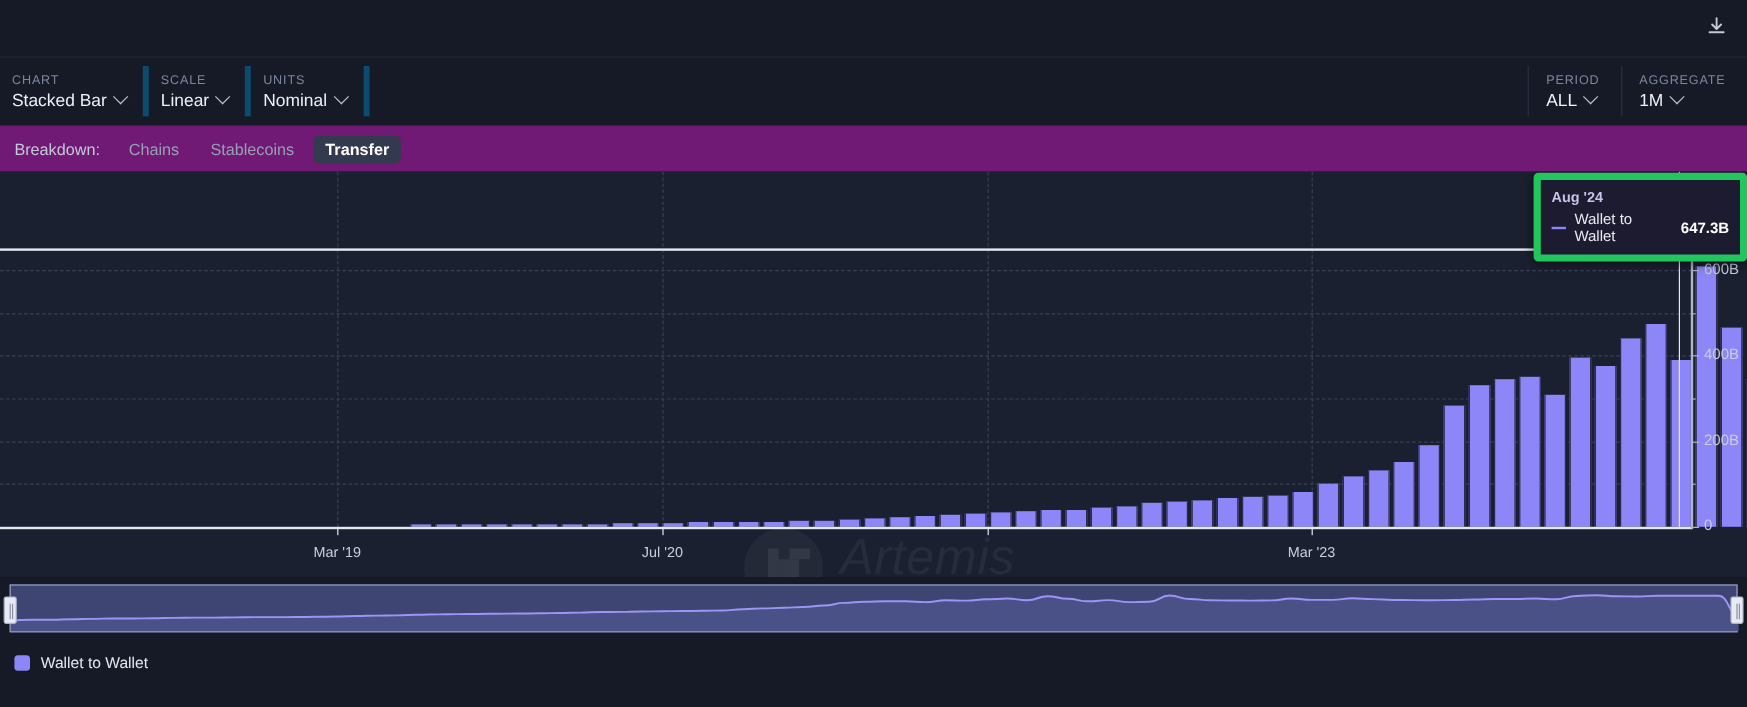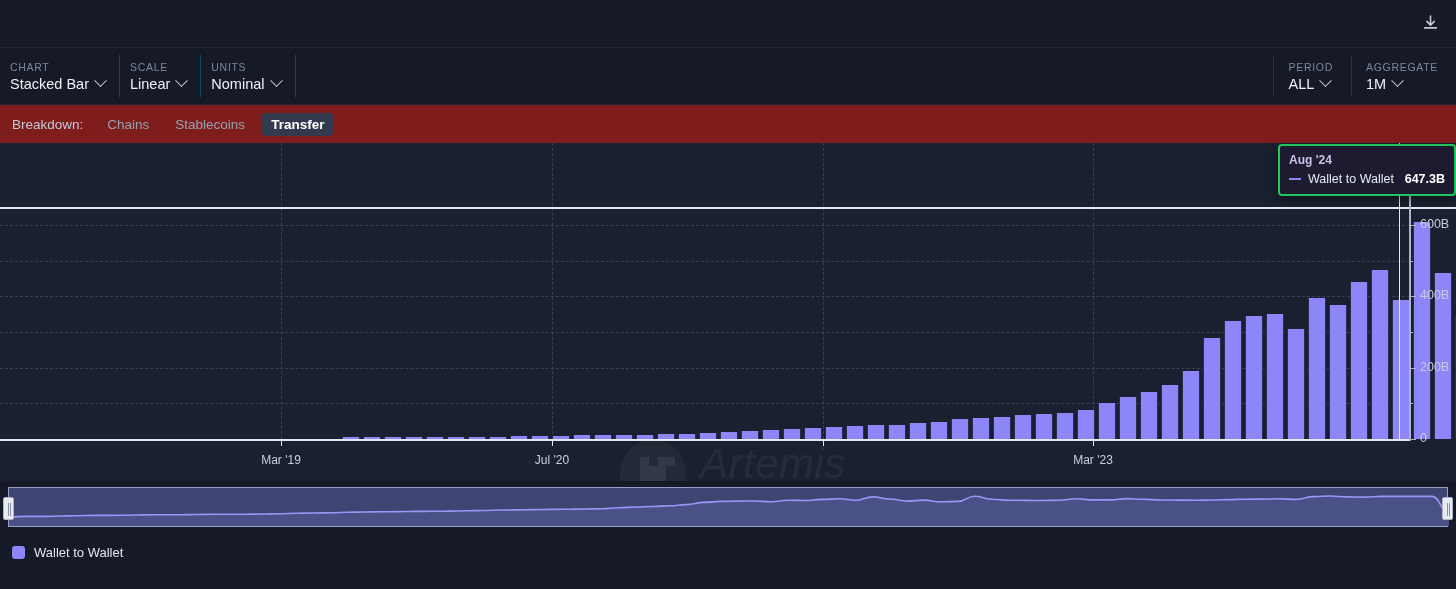--- a/index.html
+++ b/index.html
@@ -49,21 +49,21 @@
     height: 58px;
     background: #161a26;
     border-top: 1px solid #232838;
     border-bottom: 1px solid #232838;
     display: flex; align-items: center;
   }
   .ctl-group {
     padding: 0 14px 0 10px;
     height: 42px;
     display: flex; flex-direction: column; justify-content: center;
-    border-right: 1px solid #0c4a6e;
+    border-right: 5px solid #0c4a6e;
     cursor: pointer;
     min-width: 60px;
   }
   .ctl-group.first { padding-left: 10px; }
   .ctl-label {
     font-size: 10.5px; color: #7c869e; letter-spacing: .7px;
     margin-bottom: 3px; text-transform: uppercase;
   }
   .ctl-value {
     font-size: 14.5px; color: #eef0f6;
@@ -74,21 +74,21 @@
     display: flex; align-items: center;
   }
   .ctl-right .ctl-group { border-right: none; border-left: 1px solid #2a3045; padding: 0 18px 0 14px; }
 
   
   .breakdownbar {
     position: relative;
     height: 38px;
     display: flex; align-items: center;
     padding: 0 12px;
-    background: #7f1d1d;
+    background: #701a75;
   }
   .bd-label { color: #c3c9d8; font-size: 13.5px; margin-right: 14px; }
   .bd-tab {
     color: #97a0b5; font-size: 13.5px;
     padding: 4px 10px; border-radius: 5px; cursor: pointer; margin-right: 6px;
   }
   .bd-tab.active { background: #333a4e; color: #ffffff; font-weight: bold; }
 
   .view-right {
     position: absolute; right: 12px; top: 0; height: 100%;
@@ -191,21 +191,21 @@
   }
   .xtick {
     position: absolute; width: 1px; background: #e6e8f0;
   }
 
   
   .tooltip {
     position: absolute; right: 0px; top: 1px;
     width: 178px;
     background: #1d1b30;
-    border: 2px solid #22c55e;
+    border: 6px solid #22c55e;
     border-radius: 4px;
     padding: 7px 9px 8px 9px;
     box-shadow: 0 2px 10px rgba(0,0,0,.5);
     z-index: 20;
   }
   .tt-date { color: #c6c2ea; font-size: 12px; font-weight: bold; margin-bottom: 5px; }
   .tt-row { display: flex; align-items: center; gap: 7px; }
   .tt-dash { width: 12px; height: 2px; background: #8d86f8; display:inline-block; }
   .tt-name { color: #e8eaf3; font-size: 12.5px; flex: 1; }
   .tt-val { color: #ffffff; font-size: 12.5px; font-weight: bold; }

